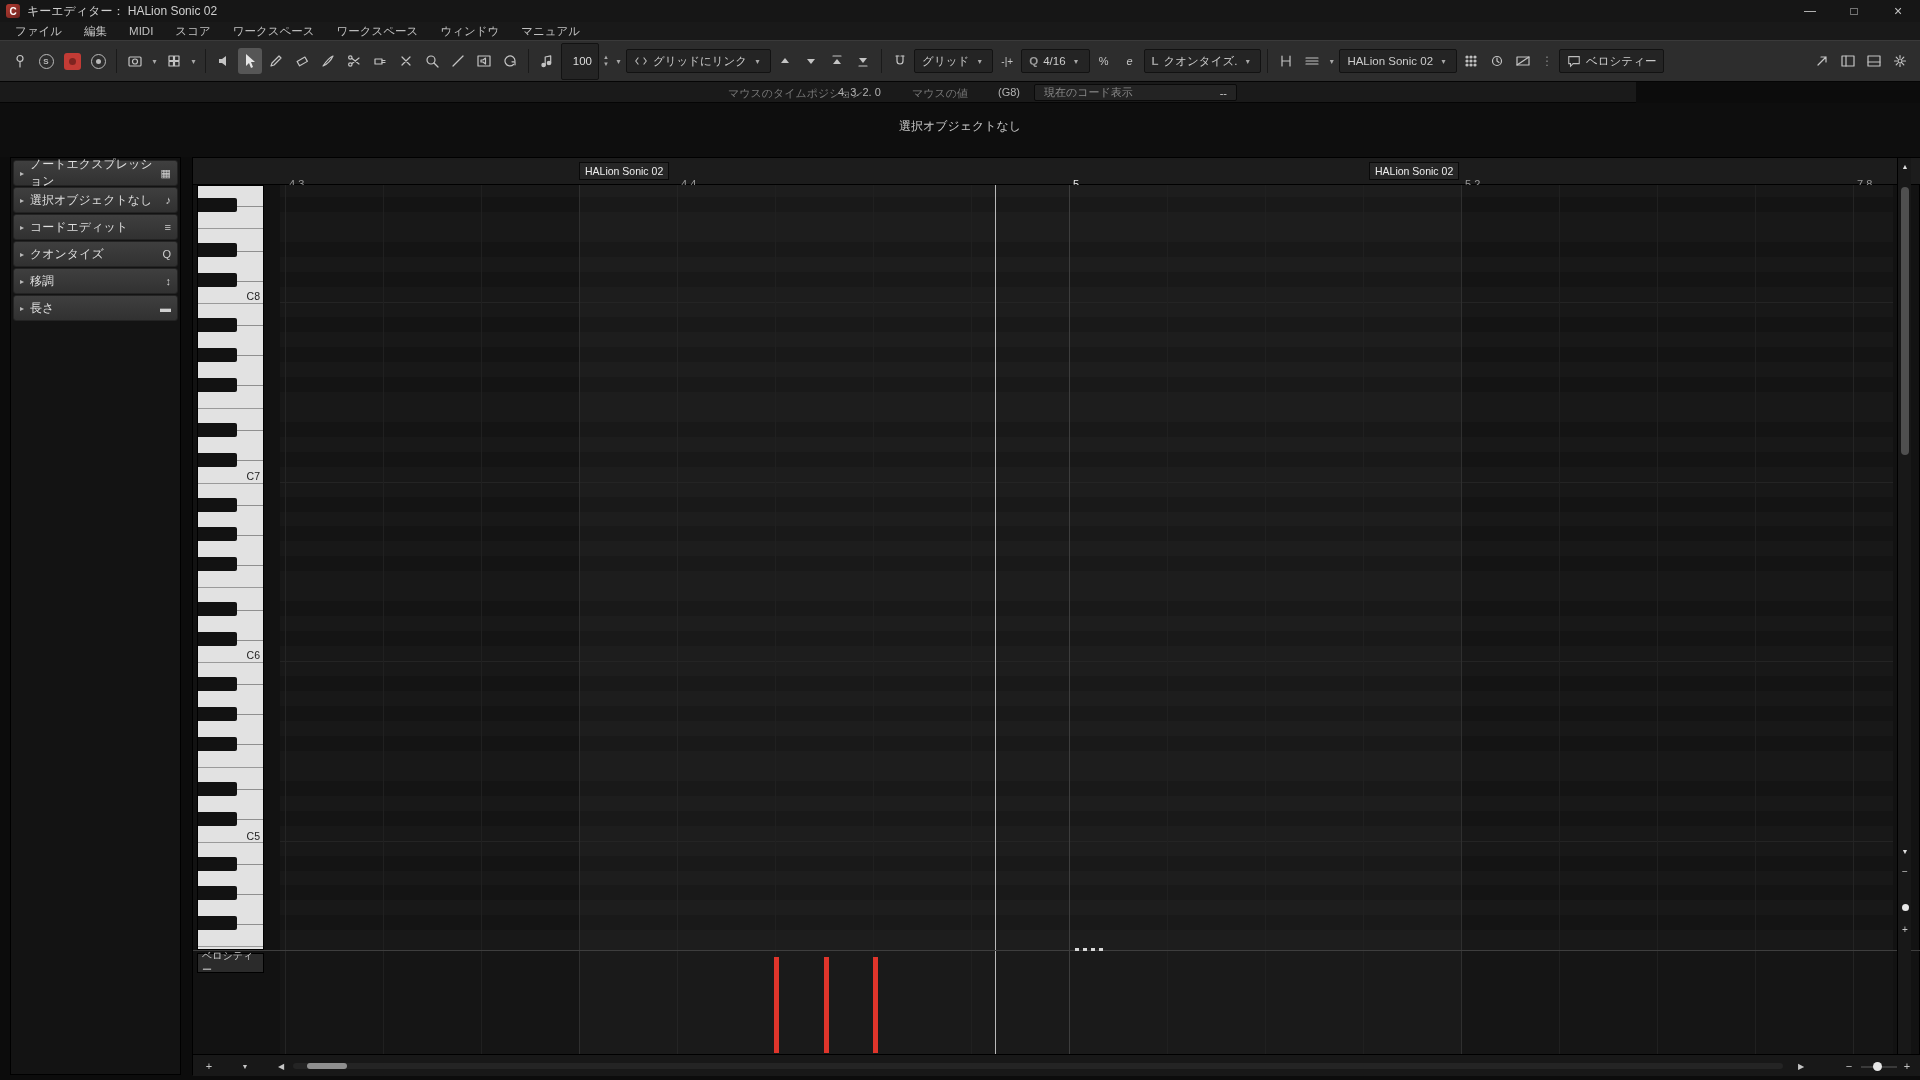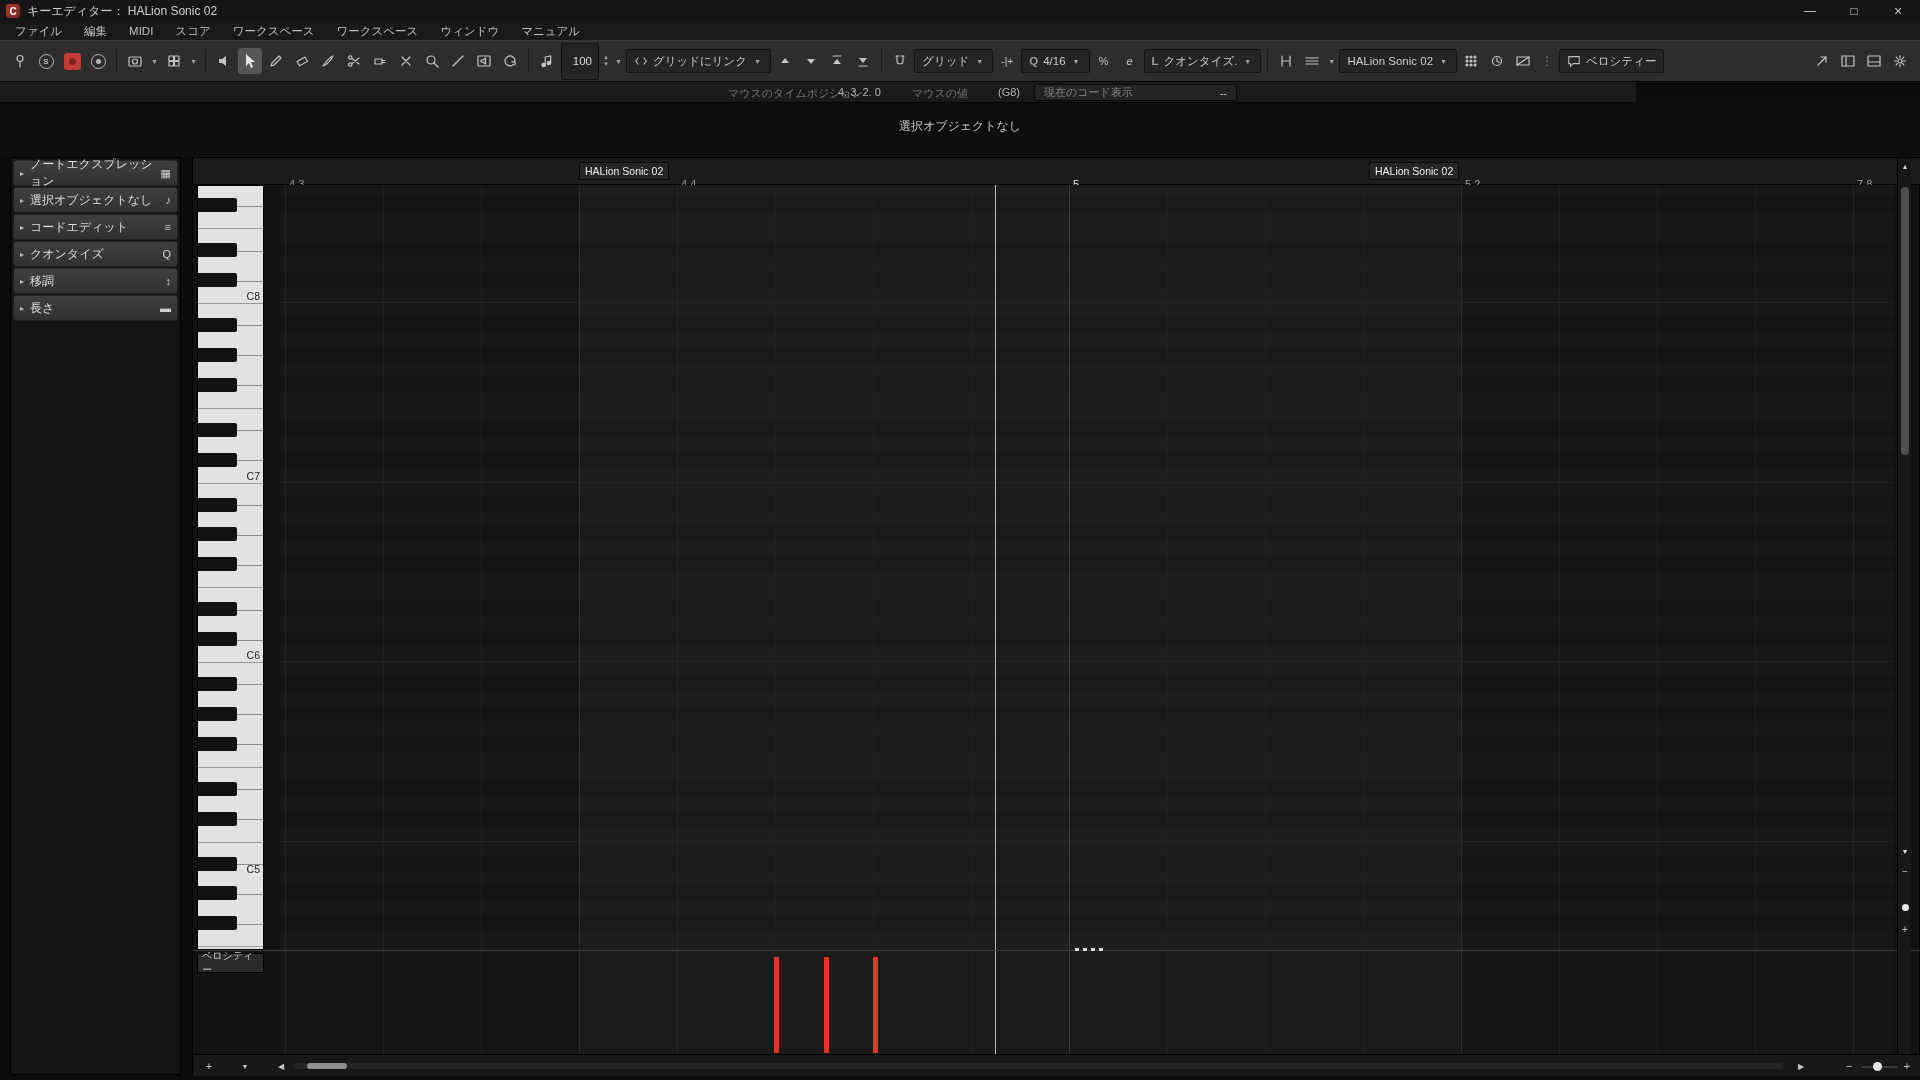--- a/index.html
+++ b/index.html
@@ -479,21 +479,21 @@
       <div class="bkey" style="top: 670.5px; height: 14px;"></div>
       <div class="bkey-line" style="top: 677.9px;"></div>
       <div class="bkey" style="top: 700.4px; height: 14px;"></div>
       <div class="bkey-line" style="top: 707.9px;"></div>
       <div class="bkey" style="top: 730.3px; height: 14px;"></div>
       <div class="bkey-line" style="top: 737.8px;"></div>
       <div class="wkey-line" style="top: 760.2px;"></div>
       <div class="oct-label" style="top: 104px;">C8</div>
       <div class="oct-label" style="top: 283.5px;">C7</div>
       <div class="oct-label" style="top: 463px;">C6</div>
-      <div class="oct-label" style="top: 677px;">C5</div>
+      <div class="oct-label" style="top: 644px;">C5</div>
     </div>
   <div id="grid">
       <div class="row-stripe" style="top: 12.3px; height: 15px;"></div>
       <div class="row-stripe" style="top: 57.2px; height: 15px;"></div>
       <div class="row-stripe" style="top: 87.1px; height: 15px;"></div>
       <div class="row-stripe" style="top: 132px; height: 15px;"></div>
       <div class="row-stripe" style="top: 161.9px; height: 15px;"></div>
       <div class="row-stripe" style="top: 191.8px; height: 15px;"></div>
       <div class="row-stripe" style="top: 236.7px; height: 15px;"></div>
       <div class="row-stripe" style="top: 266.6px; height: 15px;"></div>

